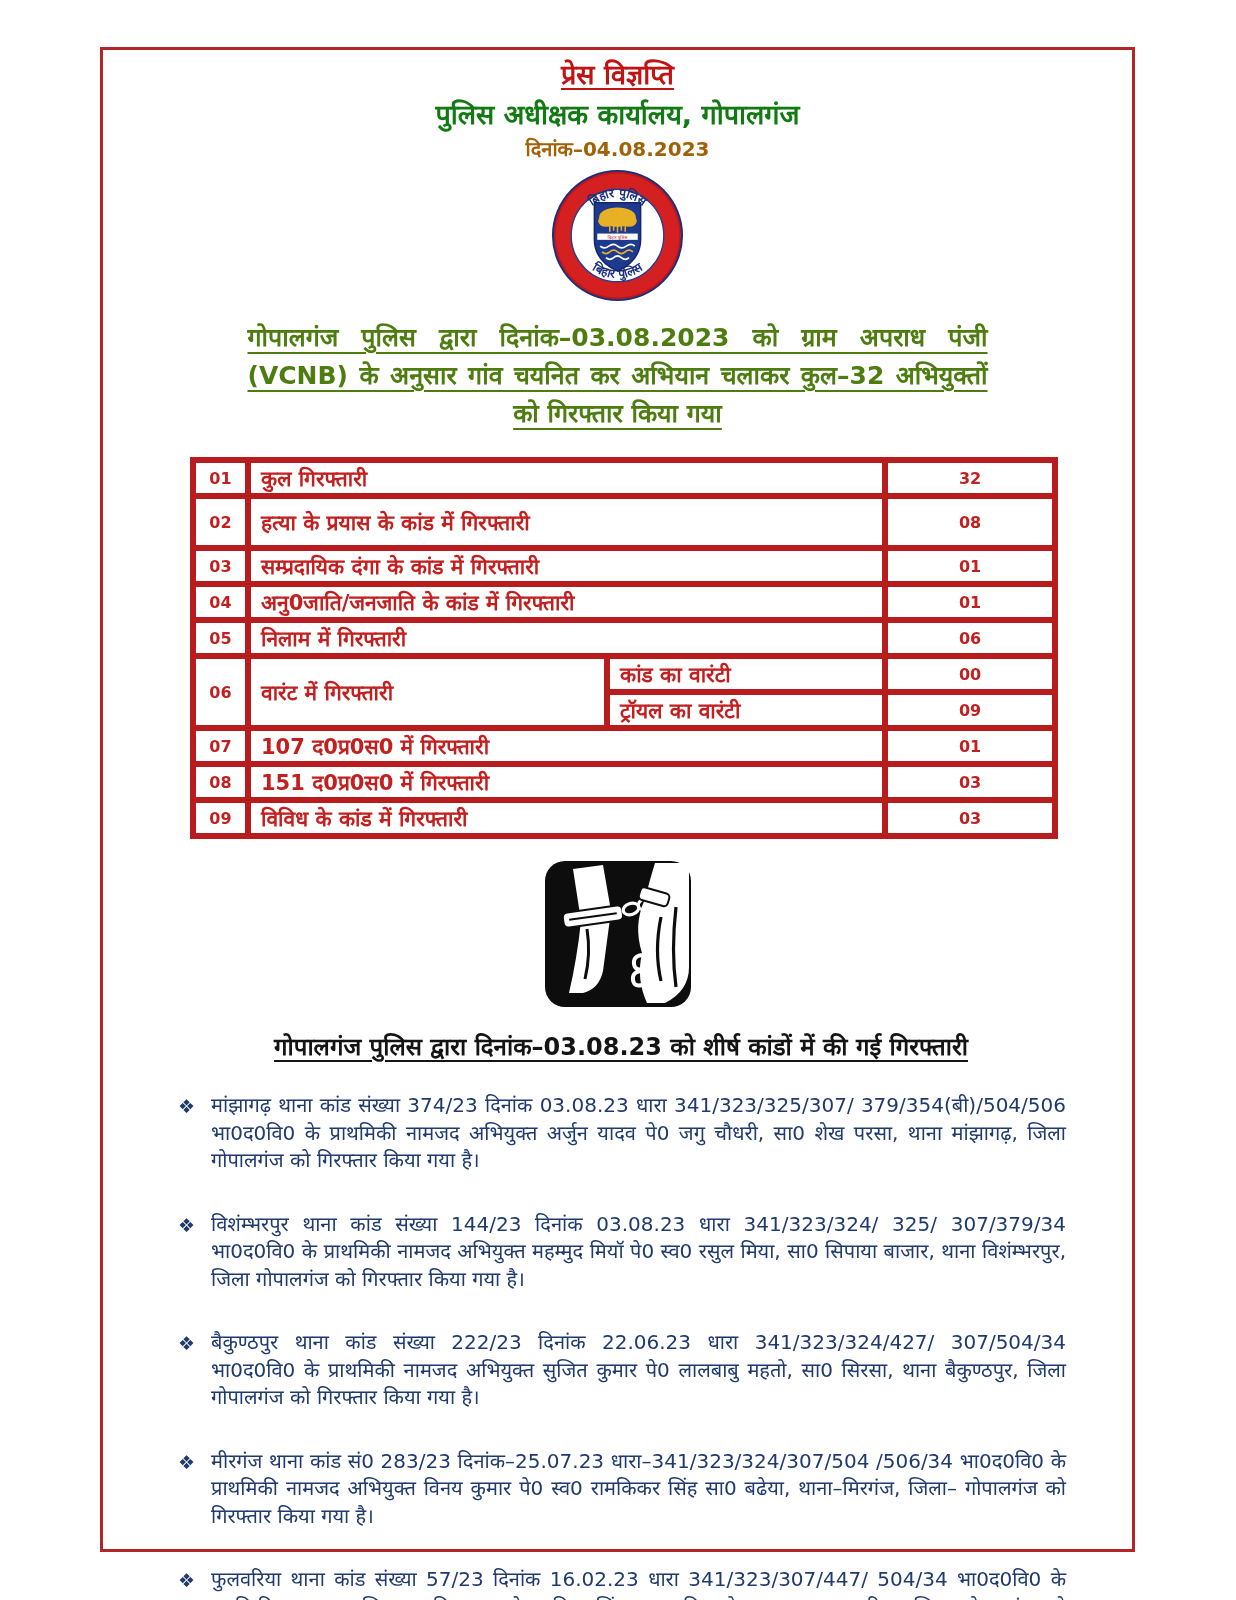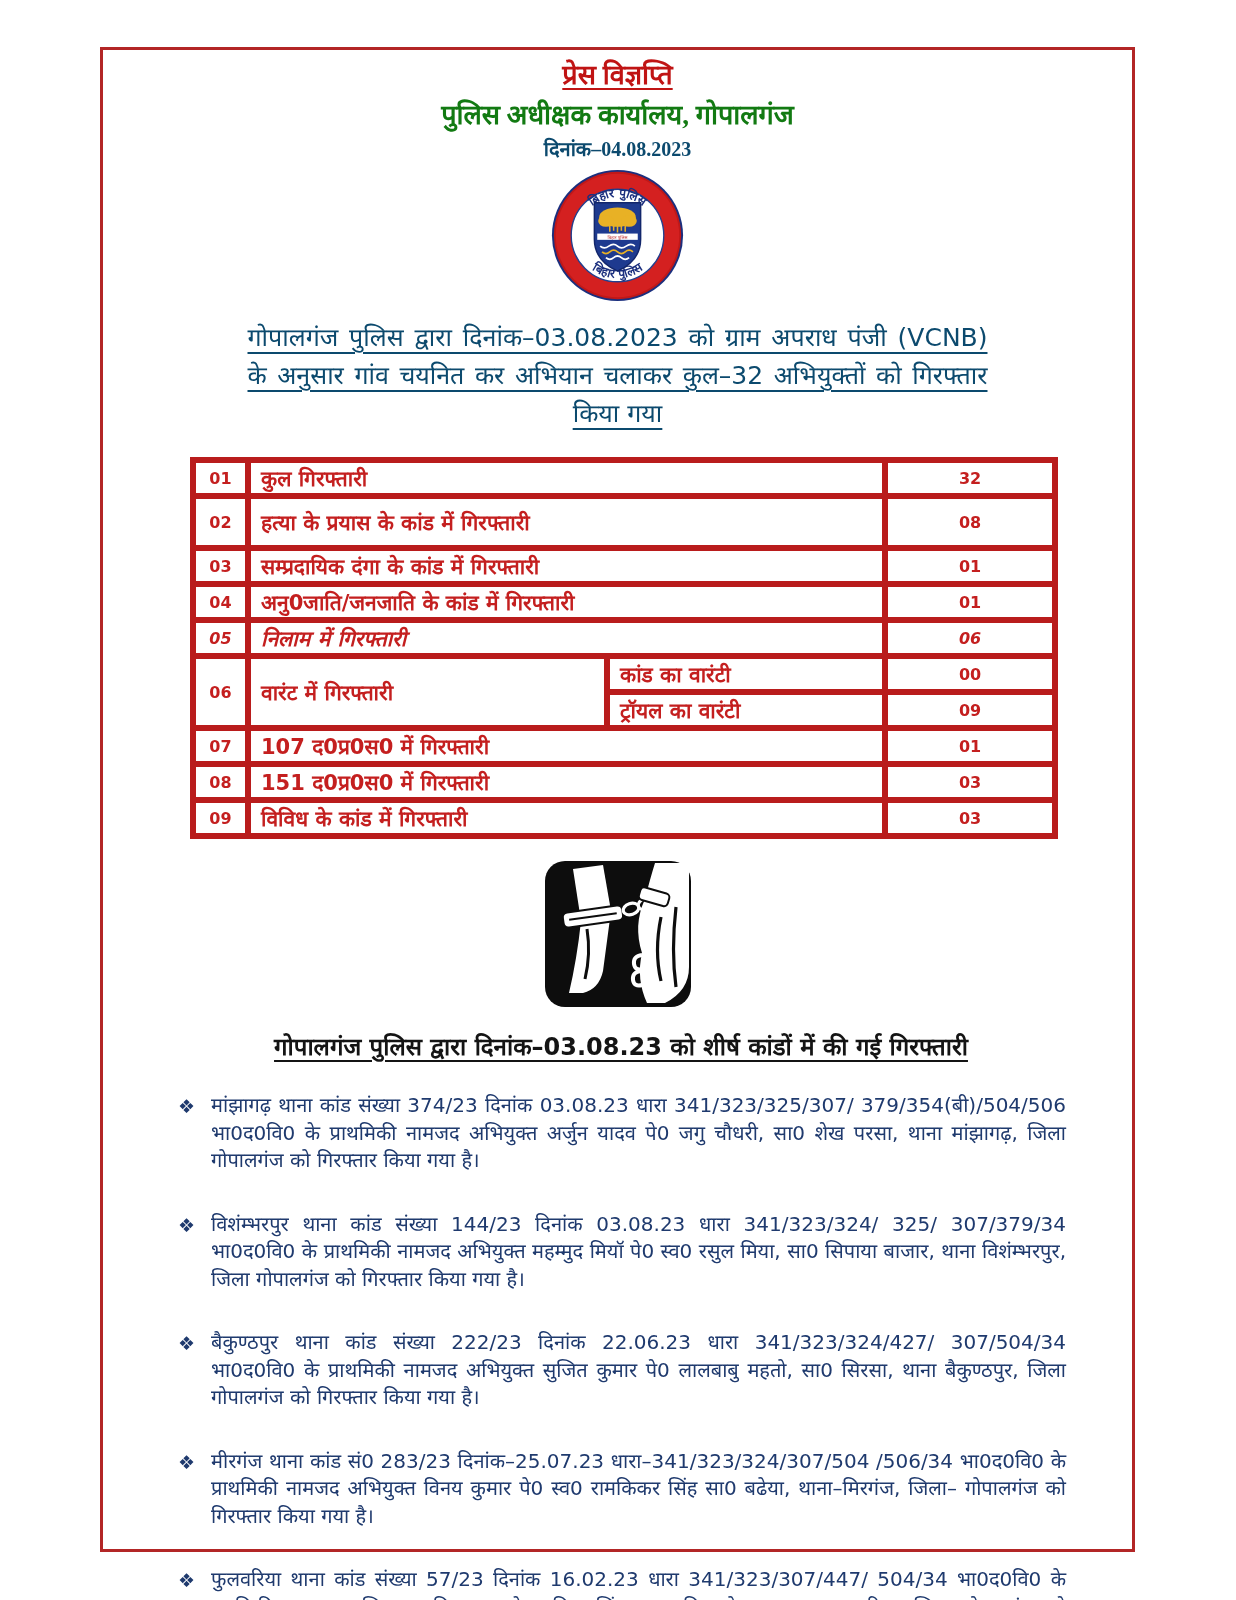--- a/index.html
+++ b/index.html
@@ -8,35 +8,35 @@
     font-family:"DejaVu Sans","Liberation Sans",sans-serif;
     -webkit-font-smoothing:antialiased;
   }
   .page-frame {
     position:absolute; left:100px; top:47px; width:1029px; height:1499px;
     border:3px solid #b32626; box-sizing:content-box;
   }
   .content { position:absolute; left:100px; top:47px; width:1035px; }
 
   
-  .hdr { text-align:center; margin-top:8px;font-family:Liberation Serif, serif; }
+  .hdr { text-align:center; margin-top:8px; }
   .hdr-title {
     display:inline-block; font-size:27px; font-weight:bold; color:#c01414;
     text-decoration:underline; text-underline-offset:4px;
   }
   .hdr-office { font-size:27px; font-weight:bold; color:#127a12; margin-top:3px; }
-  .hdr-date { font-size:20px; font-weight:bold; color:#0c4a6e; margin-top:3px; }
+  .hdr-date { font-size:20px; font-weight:bold; color:#a16207; margin-top:3px; }
 
   
   .logo-wrap { text-align:center; margin-top:6px; }
 
   
   .headline {
-    width:740px; margin:12px auto 16px; font-size:25px; font-weight:normal;
-    color:#0c4a6e; line-height:38px;
+    width:740px; margin:12px auto 16px; font-size:25px; font-weight:bold;
+    color:#4d7c0f; line-height:38px;
     text-align:justify; text-align-last:center;
     text-decoration:underline; text-underline-offset:6px;
     text-decoration-thickness:2px;
   }
 
   
   table.arrests { margin:24px 0 0 90px; border-collapse:collapse; width:862px; table-layout:fixed; }
   table.arrests td { border:6px solid #b91c1c; color:#c41f1f; font-weight:bold; overflow:hidden; }
   td.sn  { text-align:center; font-size:16px; }
   td.lbl { font-size:21px; padding:1px 10px; }
@@ -124,21 +124,21 @@
         <tr style="height: 36px;">
           <td class="sn">03</td>
           <td class="lbl" colspan="2">सम्प्रदायिक दंगा के कांड में गिरफ्तारी</td>
           <td class="val">01</td>
         </tr>
         <tr style="height: 36px;">
           <td class="sn">04</td>
           <td class="lbl" colspan="2">अनु0जाति/जनजाति के कांड में गिरफ्तारी</td>
           <td class="val">01</td>
         </tr>
-        <tr style="height: 36px; font-style: italic;">
+        <tr style="height: 36px;">
           <td class="sn">05</td>
           <td class="lbl" colspan="2">निलाम में गिरफ्तारी</td>
           <td class="val">06</td>
         </tr>
         <tr style="height: 26px;">
           <td class="sn" rowspan="2">06</td>
           <td class="lbl" rowspan="2">वारंट में गिरफ्तारी</td>
           <td class="sub">कांड का वारंटी</td>
           <td class="val">00</td>
         </tr>

